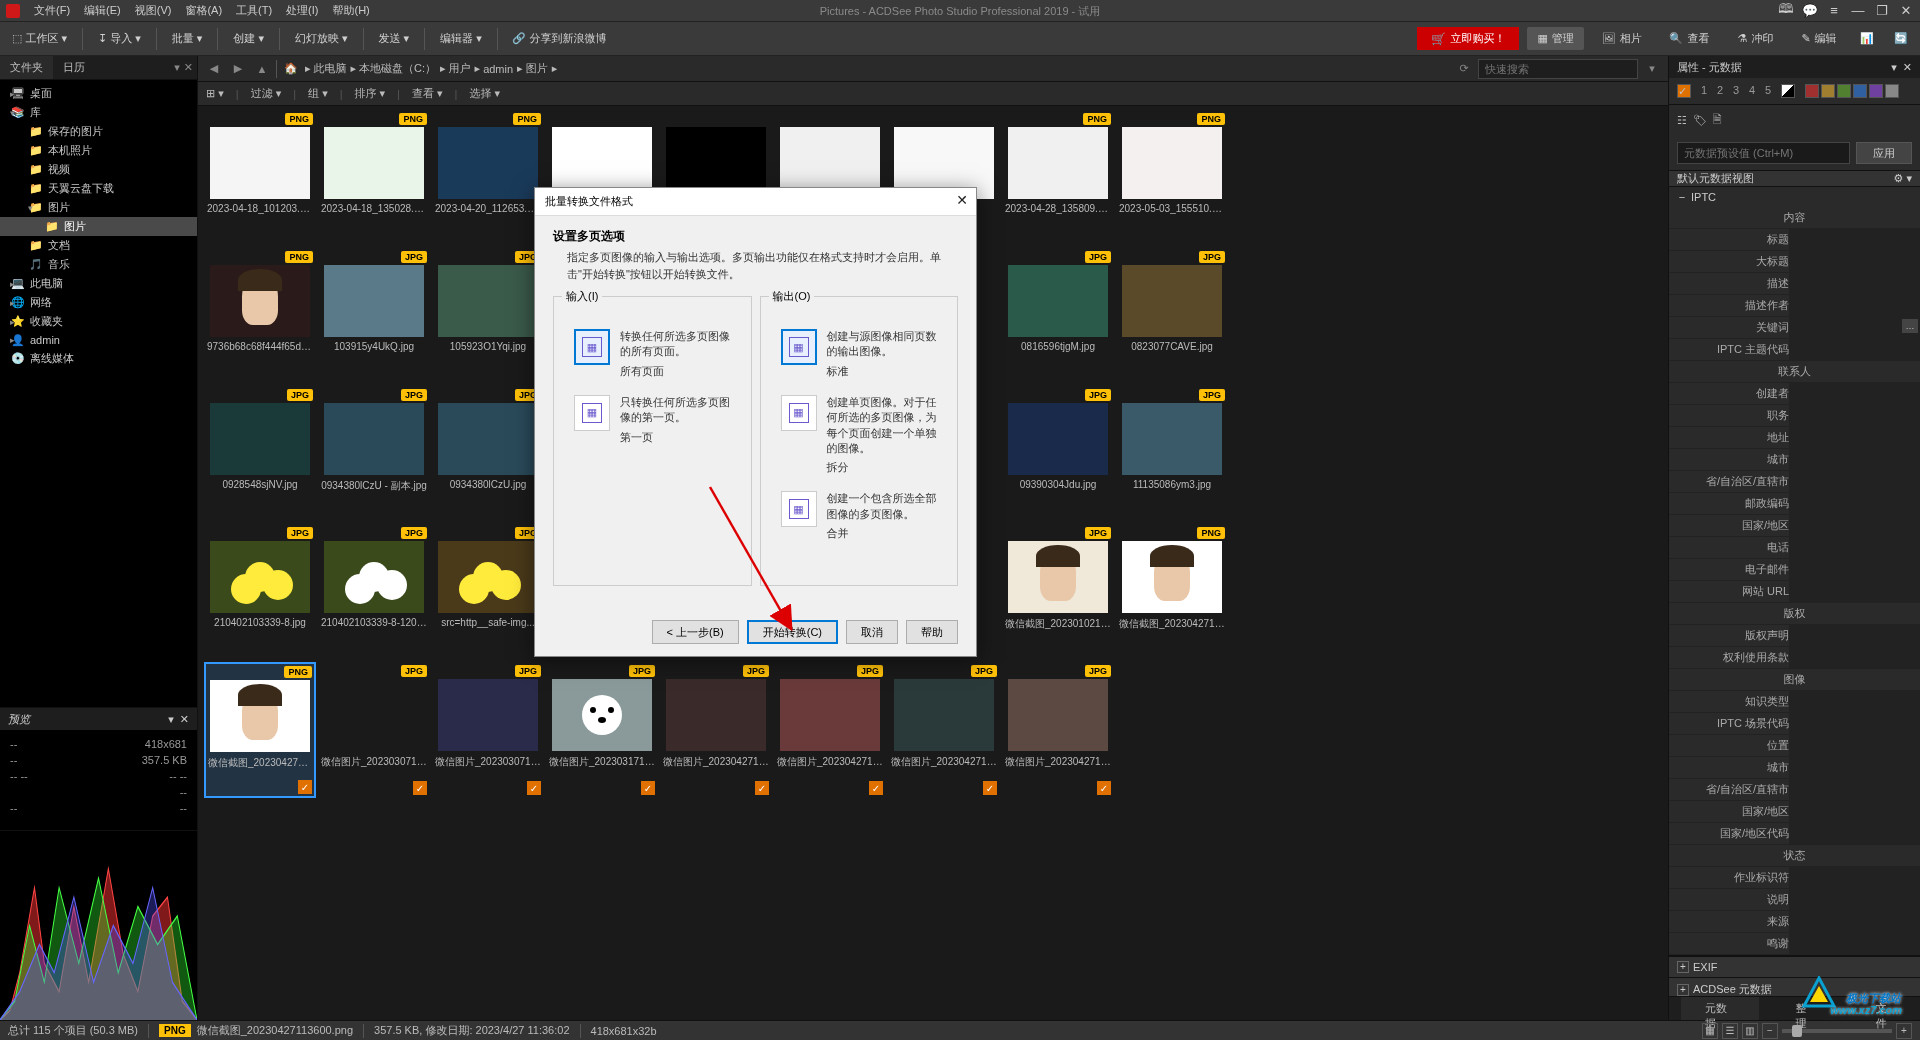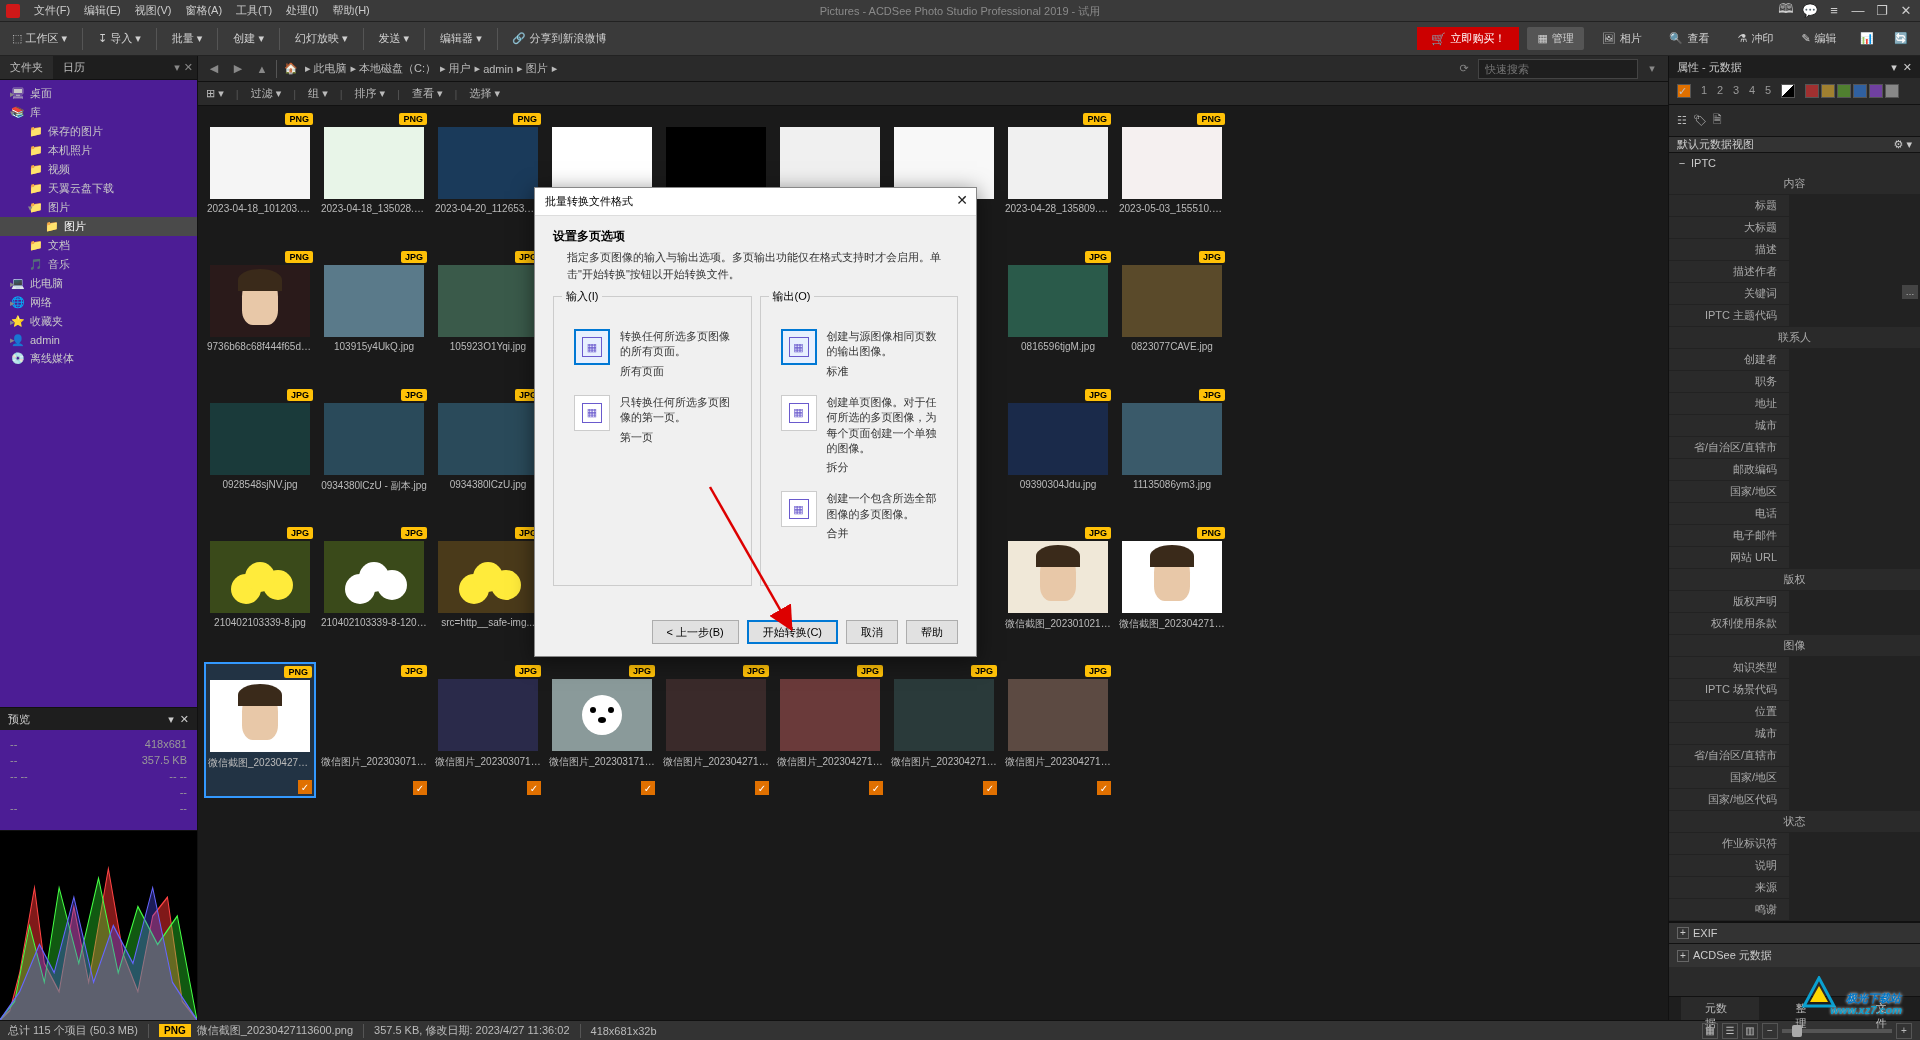--- a/index.html
+++ b/index.html
@@ -19,38 +19,38 @@
 .toolbar .sep { width: 1px; height: 22px; background: #555; margin: 0 3px; }
 .toolbar-right { position: absolute; right: 6px; display: flex; gap: 8px; align-items: center; }
 .btn-buy { background: #c00; color: #fff; padding: 4px 14px; display: flex; align-items: center; gap: 4px; font-size: 12px; }
 .btn-mode { padding: 4px 10px; display: flex; align-items: center; gap: 4px; color: #d0d0d0; }
 .btn-mode.active { background: #555; border-radius: 2px; padding: 4px 10px; }
 
 
 .content { display: flex; height: calc(100% - 22px - 34px - 20px); }
 
 
-.sidebar-left { width: 198px; background: #4c1d95; border-right: 1px solid #111; display: flex; flex-direction: column; }
+.sidebar-left { width: 198px; background: #000000; border-right: 1px solid #111; display: flex; flex-direction: column; }
 .sl-tabs { height: 24px; display: flex; background: #1e1e1e; border-bottom: 1px solid #111; align-items: center; }
 .sl-tab { padding: 4px 10px; color: #bbb; font-size: 11px; }
 .sl-tab.active { background: #2a2a2a; }
 .sl-tab-icons { margin-left: auto; display: flex; gap: 4px; padding-right: 4px; }
 .sl-tab-icons span { font-size: 11px; color: #888; }
 .tree { flex: 1; overflow: auto; padding: 4px 0; font-size: 12px; }
 .tree-item { padding: 2px 4px 2px 10px; display: flex; align-items: center; gap: 4px; color: #c8c8c8; }
 .tree-item .arrow { width: 10px; display: inline-block; color: #888; font-size: 9px; }
 .tree-item.selected { background: #4a4a4a; color: #fff; }
 .tree-item.lvl1 { padding-left: 28px; }
 .tree-item.lvl2 { padding-left: 44px; }
 .ti-icon { width: 16px; height: 14px; display: inline-flex; align-items: center; justify-content: center; font-size: 11px; }
 
 
 .preview-pane { border-top: 1px solid #111; }
 .preview-header { height: 22px; background: #1e1e1e; display: flex; align-items: center; padding: 0 8px; color: #ccc; }
-.preview-header span.title { flex: 1; }
+.preview-header span.title { flex: 1; font-style: italic; }
 .preview-body { padding: 6px 10px; height: 100px; font-size: 11px; color: #999; }
 .preview-row { display: flex; justify-content: space-between; padding: 2px 0; }
 .histogram { height: 190px; background: #000; border-top: 1px solid #111; position: relative; }
 .histogram svg { width: 100%; height: 100%; }
 
 
 .center { flex: 1; display: flex; flex-direction: column; background: #1a1a1a; }
 .breadcrumb-bar { height: 26px; background: #2a2a2a; border-bottom: 1px solid #111; display: flex; align-items: center; padding: 0 6px; gap: 4px; }
 .breadcrumb-bar .navbtn { width: 20px; height: 20px; display: inline-flex; align-items: center; justify-content: center; color: #888; }
 .breadcrumb { display: flex; gap: 4px; align-items: center; color: #bbb; font-size: 11px; flex: 1; }
@@ -77,21 +77,21 @@
 .preset-row { padding: 6px 8px; display: flex; gap: 6px; align-items: center; background: #2a2a2a; }
 .preset-select { flex:1; height: 22px; background: #1a1a1a; border: 1px solid #444; color: #999; padding: 0 6px; font-size: 11px; }
 .apply-btn { height: 22px; padding: 0 16px; background: #444; color: #ccc; border: 1px solid #555; font-size: 11px; }
 .view-label { padding: 0 8px; background: #333; border-top: 1px solid #111; border-bottom: 1px solid #111; color: #ccc; display: flex; align-items: center; justify-content: space-between; }
 
 
 .meta-section { border-bottom: 1px solid #111; }
 .meta-header { padding: 4px 8px; background: #2a2a2a; color: #ccc; font-size: 11px; display: flex; align-items: center; gap: 4px; }
 .meta-header .minus { width: 10px; text-align:center; }
 .meta-grid { display: grid; grid-template-columns: 1fr 130px; }
-.m-label { padding: 3px 12px; text-align: right; color: #aaa; font-size: 11px; border-bottom: 1px solid #222; border-right: 1px solid #222; }
+.m-label { padding: 3px 0; text-align: right; color: #aaa; font-size: 11px; border-bottom: 1px solid #222; border-right: 1px solid #222; }
 .m-value { padding: 3px 6px; border-bottom: 1px solid #222; min-height: 20px; background: #222; position: relative; }
 .m-cat { grid-column: 1/3; text-align: center; background: #2a2a2a; color: #aaa; padding: 3px; font-size: 11px; border-bottom: 1px solid #222; }
 .m-value .ellipsis-btn { position:absolute; right:2px; top:2px; width:16px; height:14px; background:#444; font-size:9px; text-align:center; line-height:14px;}
 .expander { padding: 4px 8px; background: #333; border-top: 1px solid #111; color: #ccc; font-size: 11px; display: flex; align-items: center; gap: 4px; }
 .expander .plus { width: 12px; height: 12px; border: 1px solid #666; text-align: center; line-height: 10px; font-size: 10px; }
 
 .sr-footer-tabs { height: 24px; background: #1e1e1e; display: flex; border-top: 1px solid #111; }
 .sr-footer-tab { padding: 4px 24px; color: #bbb; font-size: 11px; margin-left: 12px; }
 .sr-footer-tab.active { background: #2a2a2a; }
 
@@ -617,20 +617,24 @@
       <span class="cbox" style="background:#508030;"></span>
       <span class="cbox" style="background:#3060a0;"></span>
       <span class="cbox" style="background:#7040a0;"></span>
       <span class="cbox" style="background:#888;"></span>
     </div>
     <div class="preset-row">
       <span>☷</span>
       <span>🏷</span>
       <span>🗎</span>
     </div>
+    <div class="preset-row">
+      <input class="preset-select" placeholder="元数据预设值 (Ctrl+M)" style="">
+      <button class="apply-btn">应用</button>
+    </div>
     <div class="view-label">
         <span>默认元数据视图</span>
         <span>⚙ ▾</span>
       </div>
     <div style="flex:1; overflow:auto;">
       <div class="meta-section">
         <div class="meta-header">
             <span class="minus">−</span>
             <span>IPTC</span>
           </div>

